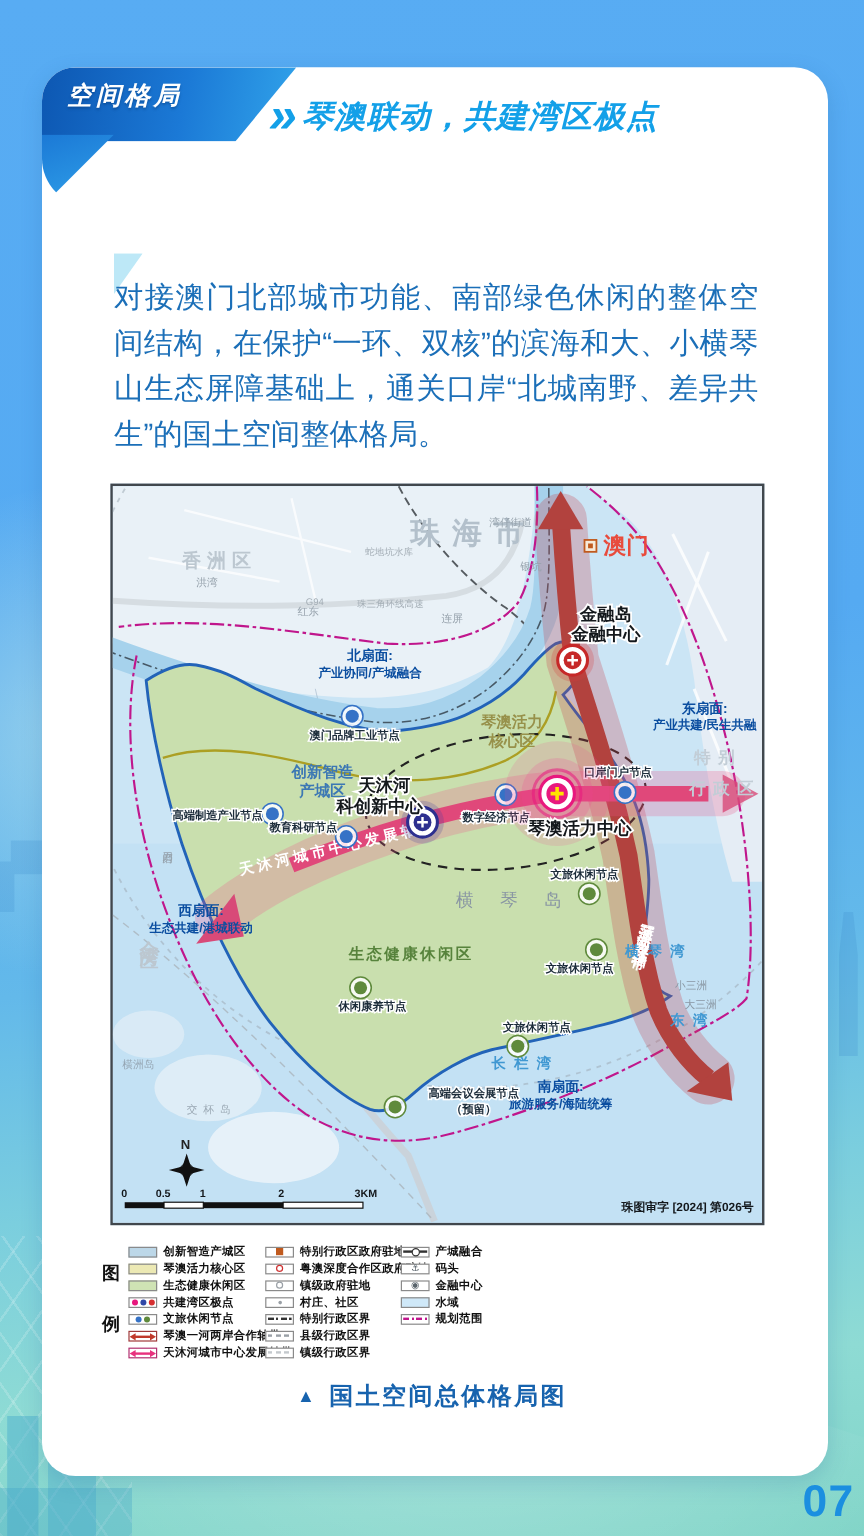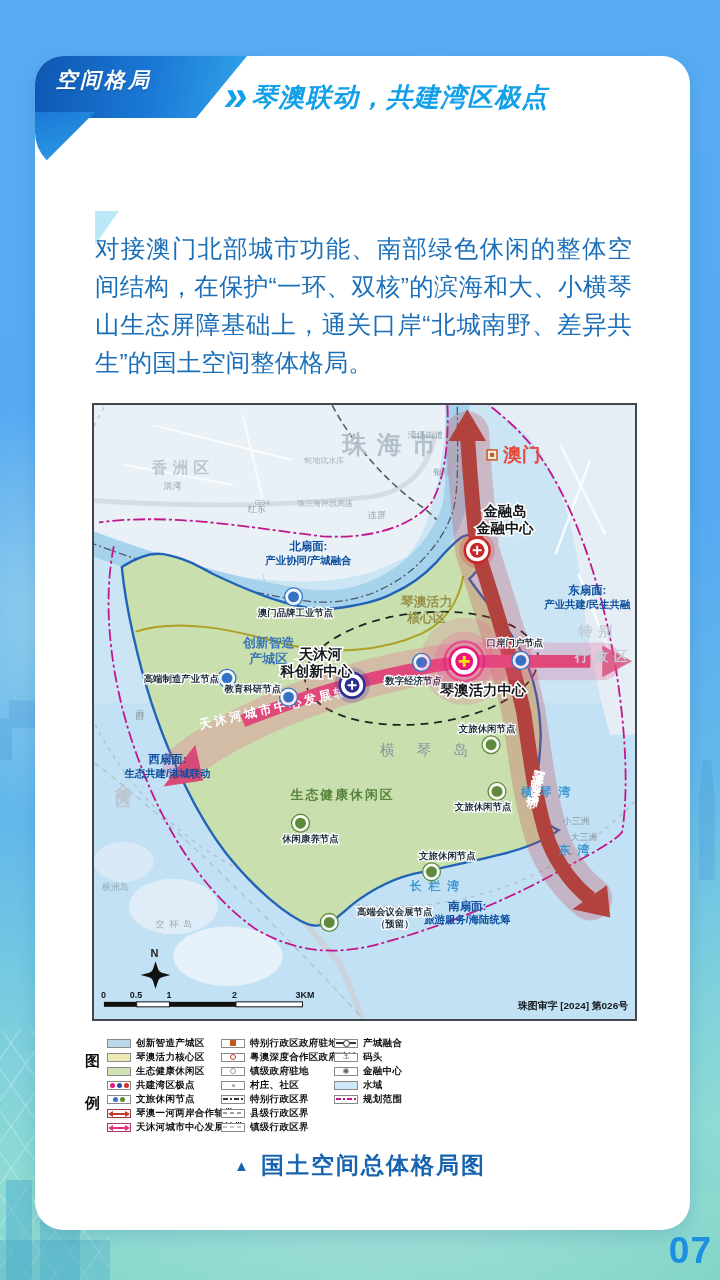--- a/index.html
+++ b/index.html
@@ -100,21 +100,21 @@
   .arrow-sw i{position:absolute;left:4px;right:4px;top:3.5px;height:2px;}
   .arrow-sw i::before,.arrow-sw i::after{content:"";position:absolute;top:-2.5px;border-top:3.5px solid transparent;
     border-bottom:3.5px solid transparent;}
   .arrow-sw i::before{left:-4px;border-right:5px solid;}
   .arrow-sw i::after{right:-4px;border-left:5px solid;}
   .arr-red i{background:#c0392b;color:#c0392b;} .arr-pink i{background:#e8317e;color:#e8317e;}
   .arr-pink{border-color:#b13070;}
   
   .caption{position:absolute;left:0;top:1150px;width:720px;text-align:center;color:#1763ae;}
   .caption .mk{font-size:15px;vertical-align:2px;margin-right:12px;}
-  .caption .tx{font-size:23px;font-weight:700;letter-spacing:2px;}
+  .caption .tx{font-size:20px;font-weight:700;letter-spacing:2px;}
   .pagenum{position:absolute;right:8px;bottom:8px;font-size:37px;font-weight:900;color:#1b8fe0;letter-spacing:1px;}
 </style>
 </head>
 <body>
 
 <div class="page">
 
   <div class="deco deco-circle"></div>
   <div class="deco deco-lattice"></div>
   <div class="deco deco-wave1"></div>

